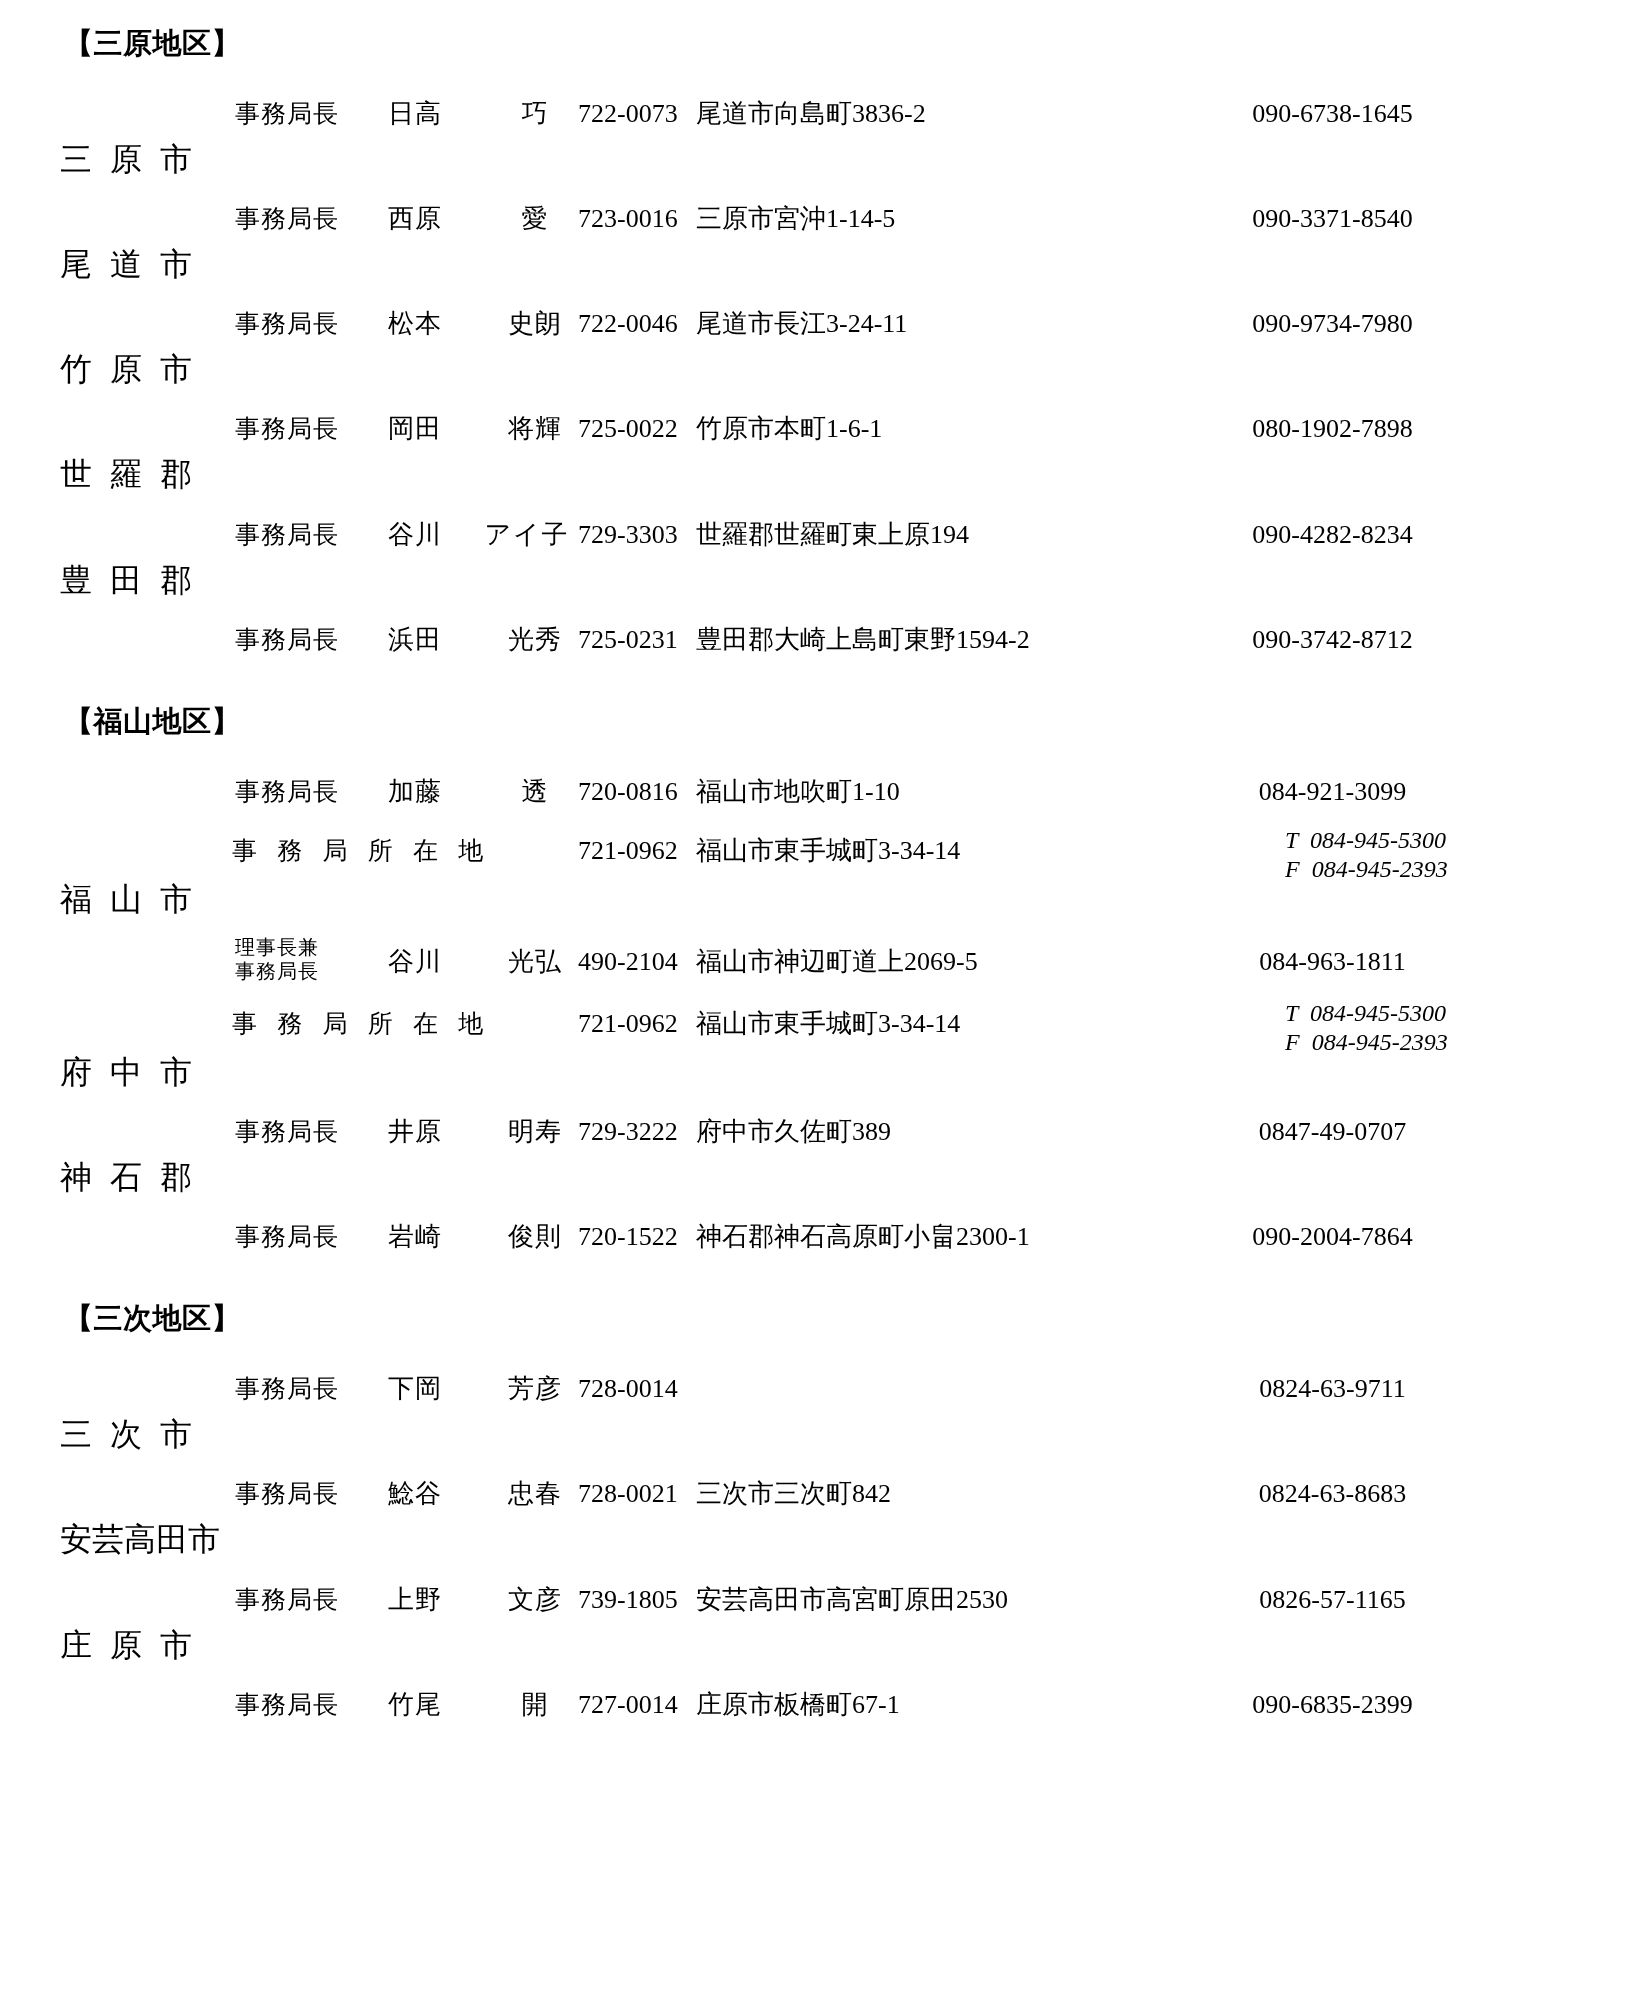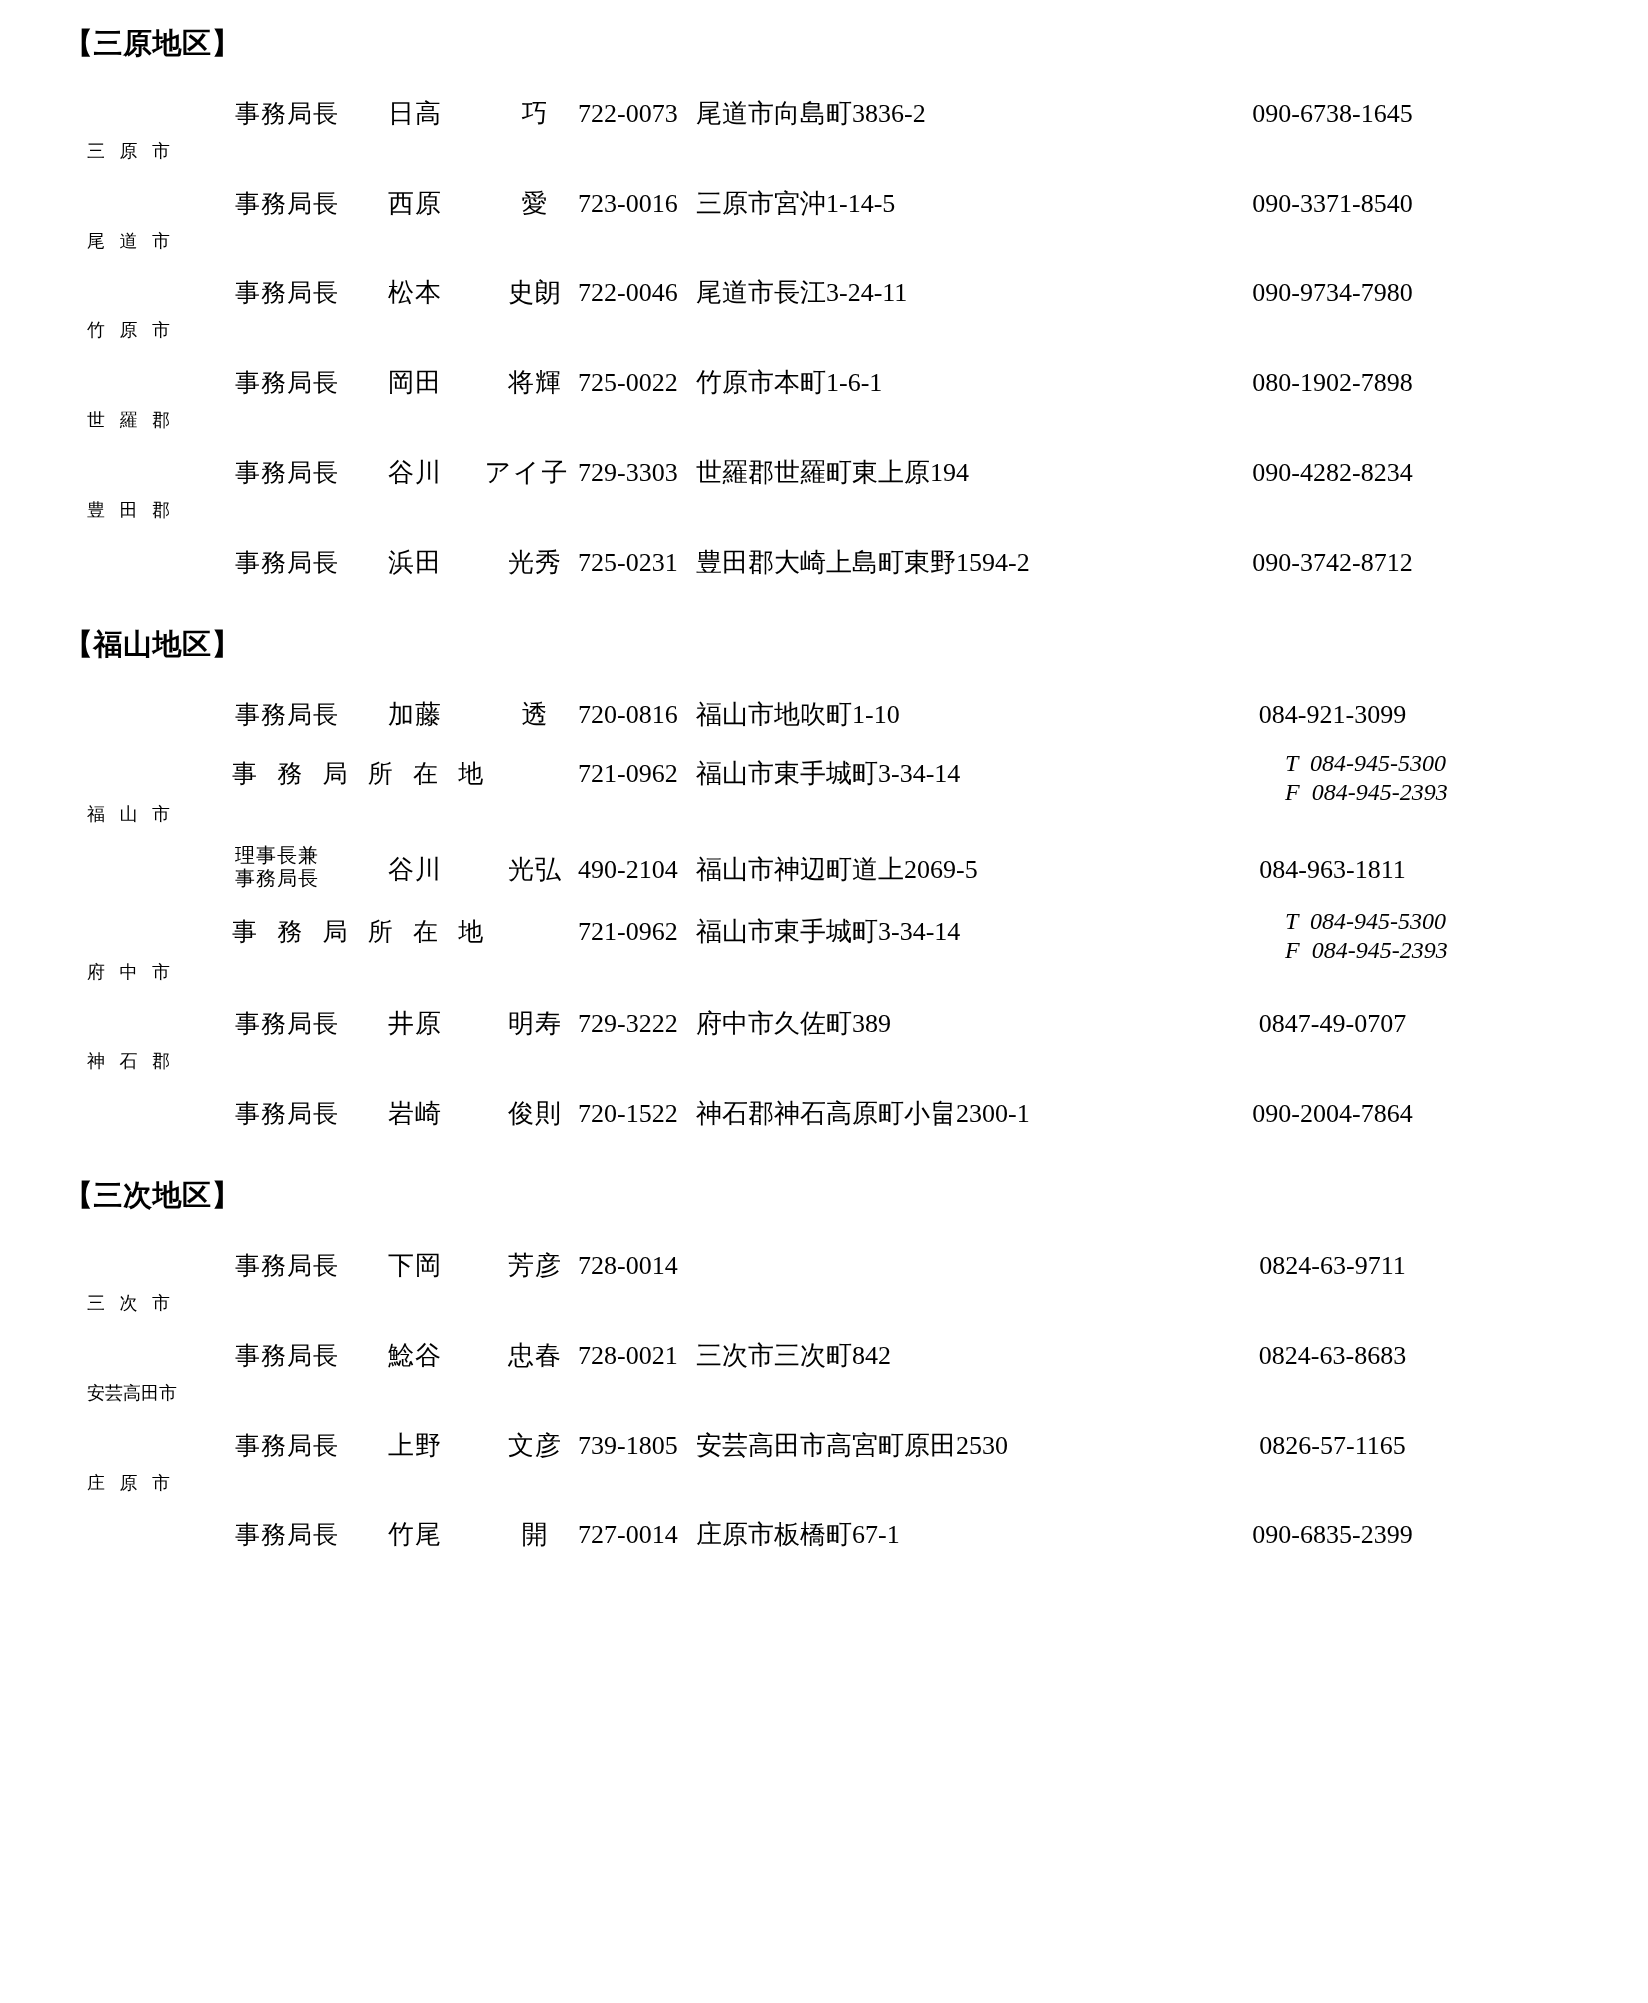--- a/index.html
+++ b/index.html
@@ -25,22 +25,22 @@
     font-size: 29px;
     font-weight: bold;
     letter-spacing: 0.5px;
     margin-left: 64px;
     line-height: 1.1;
   }
   .gap-before-head {
     height: 38px;
   }
   .muni {
-    font-size: 18px;
-    margin-left: 87px;
+    font-size: 32px;
+    margin-left: 60px;
     letter-spacing: 5px;
     line-height: 1.1;
   }
   .row {
     position: relative;
     height: 56px;
     line-height: 56px;
     font-size: 26px;
     white-space: nowrap;
   }

